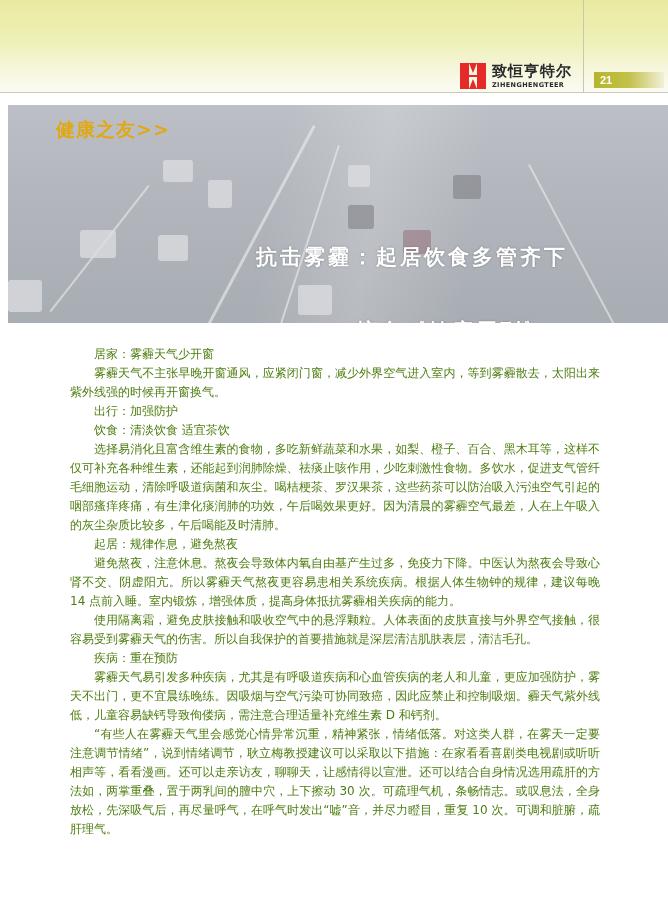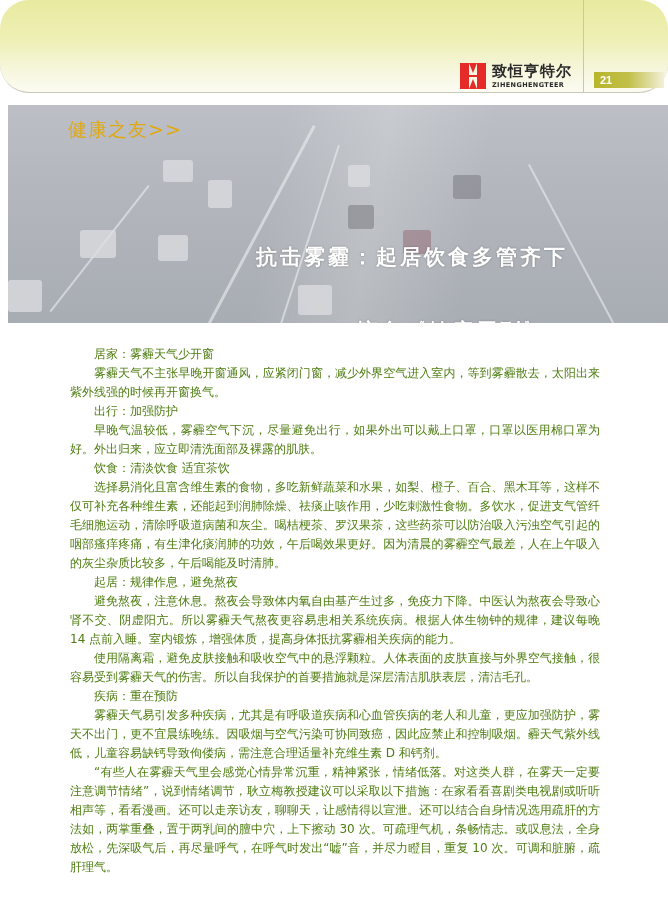--- a/index.html
+++ b/index.html
@@ -5,21 +5,20 @@
   html, body { margin: 0; padding: 0; }
   body {
     width: 668px; height: 900px; position: relative; overflow: hidden;
     background: #ffffff;
     font-family: "DejaVu Sans", sans-serif;
   }
   .header {
     position: absolute; left: 0; top: 0; width: 668px; height: 92px;
     background: linear-gradient(180deg, #e9eaa0 0%, #eef0b6 45%, #f6f6dc 75%, #fbfbf3 100%);
     border-bottom: 1px solid #c9c9b8;
-    border-radius: 29px;
   }
   .header-divider {
     position: absolute; left: 583px; top: 0; width: 1px; height: 92px;
     background: #c8c8b0;
   }
   .logo {
     position: absolute; left: 460px; top: 62px; height: 28px; display: flex; align-items: center;
   }
   .logo-mark { width: 26px; height: 26px; margin-right: 6px; }
   .logo-text { display: flex; flex-direction: column; line-height: 1; }
@@ -36,21 +35,21 @@
     background:
       linear-gradient(100deg, rgba(255,255,255,0) 40%, rgba(255,255,255,0.18) 55%, rgba(255,255,255,0) 70%),
       linear-gradient(180deg, #bcc0c6 0%, #b3b7bd 40%, #a8adb3 100%);
     overflow: hidden;
   }
   .road-line { position: absolute; background: rgba(235,238,240,0.6); transform-origin: top left; }
   .car { position: absolute; background: rgba(220,222,226,0.75); border-radius: 3px; }
   .car.dark { background: rgba(120,122,128,0.55); }
   .car.red { background: rgba(150,110,120,0.55); }
   .section-tag {
-    position: absolute; left: 60px; top: 12px; font-size: 19px; font-weight: normal; color: #e0a814;
+    position: absolute; left: 48px; top: 12px; font-size: 19px; font-weight: bold; color: #e0a814;
     font-family: "DejaVu Serif", serif; letter-spacing: 1px;
   }
   .article-title {
     position: absolute; left: 248px; top: 138px; font-size: 21px; font-weight: bold; color: #ffffff;
     letter-spacing: 3px; font-family: "DejaVu Serif", serif;
     text-shadow: 0 0 2px rgba(80,80,80,0.6);
   }
   .article-subtitle {
     position: absolute; left: 300px; top: 172px; font-size: 21px; font-weight: bold; color: #ffffff;
     letter-spacing: 3px; font-family: "DejaVu Serif", serif;
@@ -105,21 +104,20 @@
 
   <div class="section-tag">健康之友&gt;&gt;</div>
   <div class="article-title">抗击雾霾：起居饮食多管齐下</div>
   <div class="article-subtitle">——摘自《健康周刊》</div>
 </div>
 
 <div class="article-body">
   <p class="heading">居家：雾霾天气少开窗</p>
   <p class="para">雾霾天气不主张早晚开窗通风，应紧闭门窗，减少外界空气进入室内，等到雾霾散去，太阳出来紫外线强的时候再开窗换气。</p>
   <p class="heading">出行：加强防护</p>
-  <p class="para">早晚气温较低，雾霾空气下沉，尽量避免出行，如果外出可以戴上口罩，口罩以医用棉口罩为好。外出归来，应立即清洗面部及裸露的肌肤。</p>
   <p class="heading">饮食：清淡饮食 适宜茶饮</p>
   <p class="para">选择易消化且富含维生素的食物，多吃新鲜蔬菜和水果，如梨、橙子、百合、黑木耳等，这样不仅可补充各种维生素，还能起到润肺除燥、祛痰止咳作用，少吃刺激性食物。多饮水，促进支气管纤毛细胞运动，清除呼吸道病菌和灰尘。喝桔梗茶、罗汉果茶，这些药茶可以防治吸入污浊空气引起的咽部瘙痒疼痛，有生津化痰润肺的功效，午后喝效果更好。因为清晨的雾霾空气最差，人在上午吸入的灰尘杂质比较多，午后喝能及时清肺。</p>
   <p class="heading">起居：规律作息，避免熬夜</p>
   <p class="para">避免熬夜，注意休息。熬夜会导致体内氧自由基产生过多，免疫力下降。中医认为熬夜会导致心肾不交、阴虚阳亢。所以雾霾天气熬夜更容易患相关系统疾病。根据人体生物钟的规律，建议每晚 14 点前入睡。室内锻炼，增强体质，提高身体抵抗雾霾相关疾病的能力。</p>
   <p class="para">使用隔离霜，避免皮肤接触和吸收空气中的悬浮颗粒。人体表面的皮肤直接与外界空气接触，很容易受到雾霾天气的伤害。所以自我保护的首要措施就是深层清洁肌肤表层，清洁毛孔。</p>
   <p class="heading">疾病：重在预防</p>
   <p class="para">雾霾天气易引发多种疾病，尤其是有呼吸道疾病和心血管疾病的老人和儿童，更应加强防护，雾天不出门，更不宜晨练晚练。因吸烟与空气污染可协同致癌，因此应禁止和控制吸烟。霾天气紫外线低，儿童容易缺钙导致佝偻病，需注意合理适量补充维生素 D 和钙剂。</p>
   <p class="para">“有些人在雾霾天气里会感觉心情异常沉重，精神紧张，情绪低落。对这类人群，在雾天一定要注意调节情绪”，说到情绪调节，耿立梅教授建议可以采取以下措施：在家看看喜剧类电视剧或听听相声等，看看漫画。还可以走亲访友，聊聊天，让感情得以宣泄。还可以结合自身情况选用疏肝的方法如，两掌重叠，置于两乳间的膻中穴，上下擦动 30 次。可疏理气机，条畅情志。或叹息法，全身放松，先深吸气后，再尽量呼气，在呼气时发出“嘘”音，并尽力瞪目，重复 10 次。可调和脏腑，疏肝理气。</p>
 </div>
 

